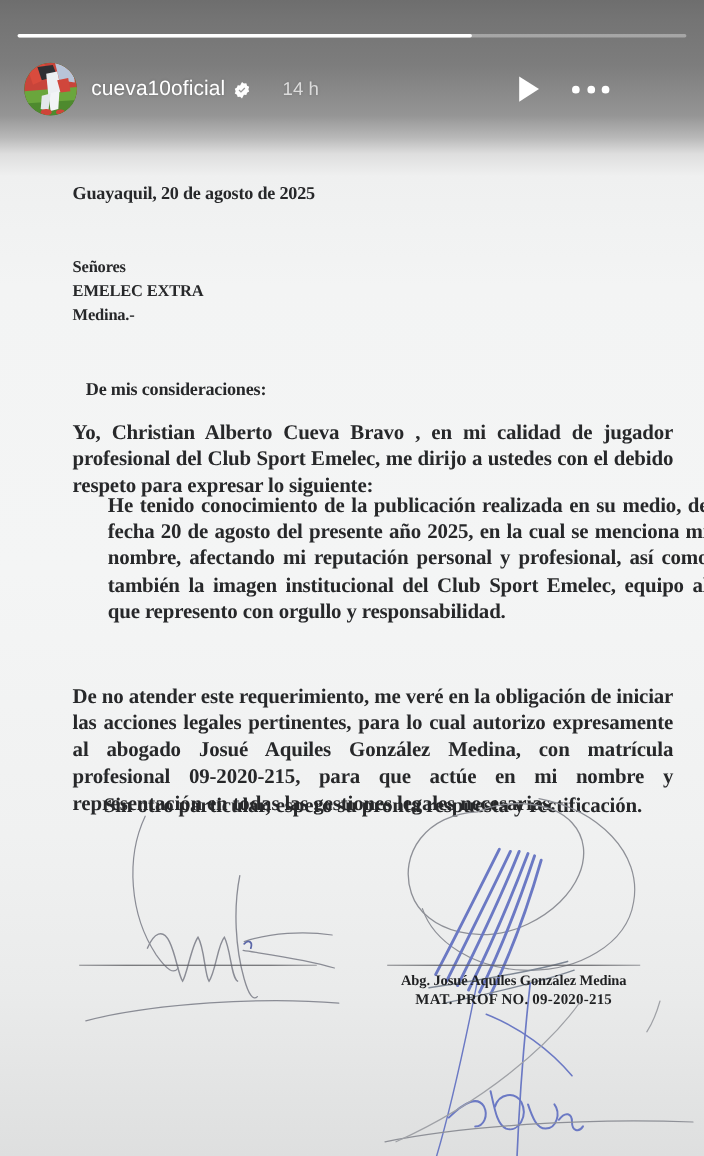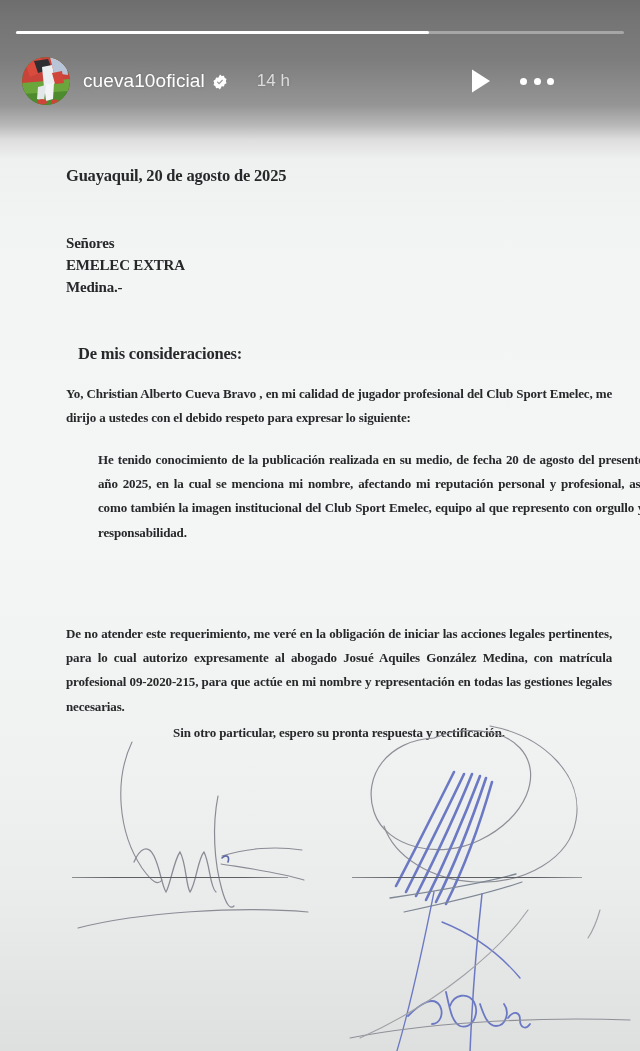--- a/index.html
+++ b/index.html
@@ -90,21 +90,21 @@
   #doc-recipient {
     left:66px; top:112px;
     font-size:15px; font-weight:700; line-height:22px; letter-spacing:-0.2px;
   }
   #doc-salutation {
     left:66px; top:224px;
     font-size:16.5px; font-weight:700; letter-spacing:-0.2px;margin-left:12px;
   }
   .doc-para {
     position:absolute; left:66px; width:546px;
-    font-size:13px; line-height:24.2px;
+    font-size:19px; line-height:24.2px;
     text-align:justify; letter-spacing:-0.15px;
     font-weight:600;
   }
   #para-1 { top:262px; }
   #para-2 { top:328px;margin-left:32px; }
   #para-3 { top:427px; }
   #para-4 { top:502px; }
   #para-5 { top:601px; text-align:center; }
 
   
@@ -246,20 +246,24 @@
         <path d="M152 178 C146 232, 142 288, 140 336" stroke="#6b79c4" stroke-width="1.5"></path>
         <path d="M104 176 C92 236, 80 292, 66 338" stroke="#6b79c4" stroke-width="1.3"></path>
         <path d="M20 322 C90 308, 200 300, 300 304" stroke="#8e9097" stroke-width="1.1"></path>
       </g>
     </svg>
 
     <div class="sig-line" id="sig-line-left"></div>
     <div class="sig-line" id="sig-line-right"></div>
 
 
+    <div class="sig-name" id="sig-block-right">
+      <div>Abg. Josué Aquiles González Medina</div>
+      <div class="sig-title">MAT. PROF NO. 09-2020-215</div>
+    </div>
 
     <svg style="position:absolute;left:300px;top:790px;width:340px;height:141px;overflow:visible;" viewBox="0 0 340 141">
       <g fill="none" stroke="#9fa1a6" stroke-width="1.1" stroke-linecap="round">
         <path d="M228 0 C200 40, 140 92, 60 128"></path>
         <path d="M300 0 C296 14, 292 22, 288 28"></path>
       </g>
     </svg>
 
   </div>
 </div>

